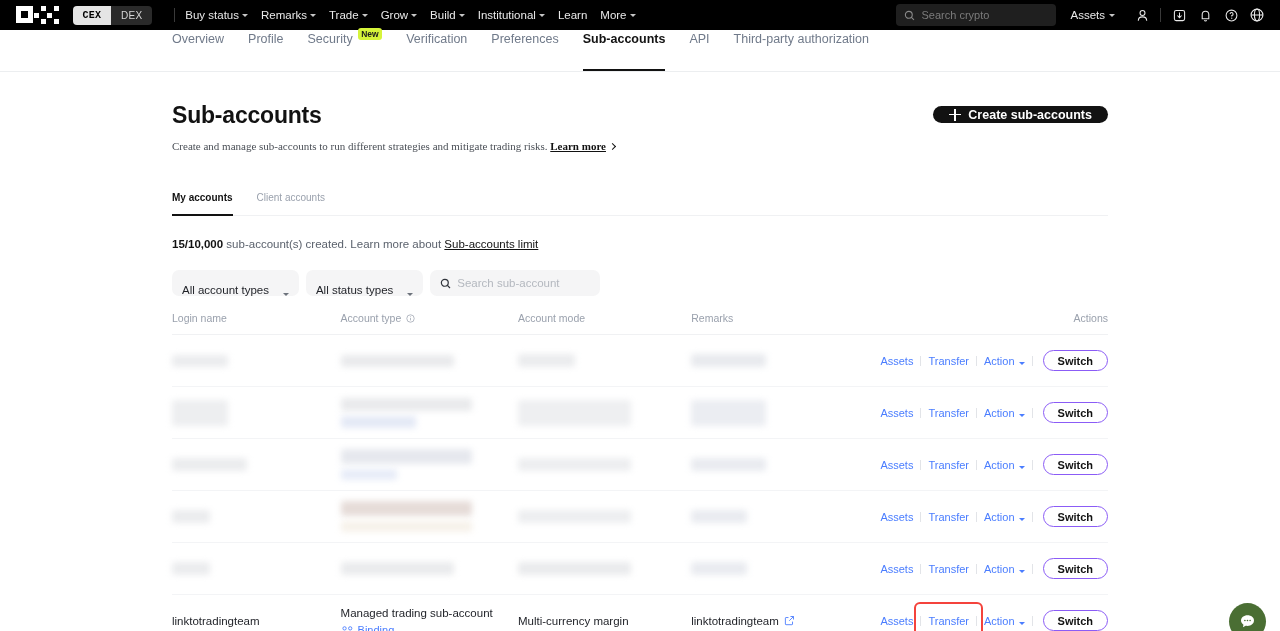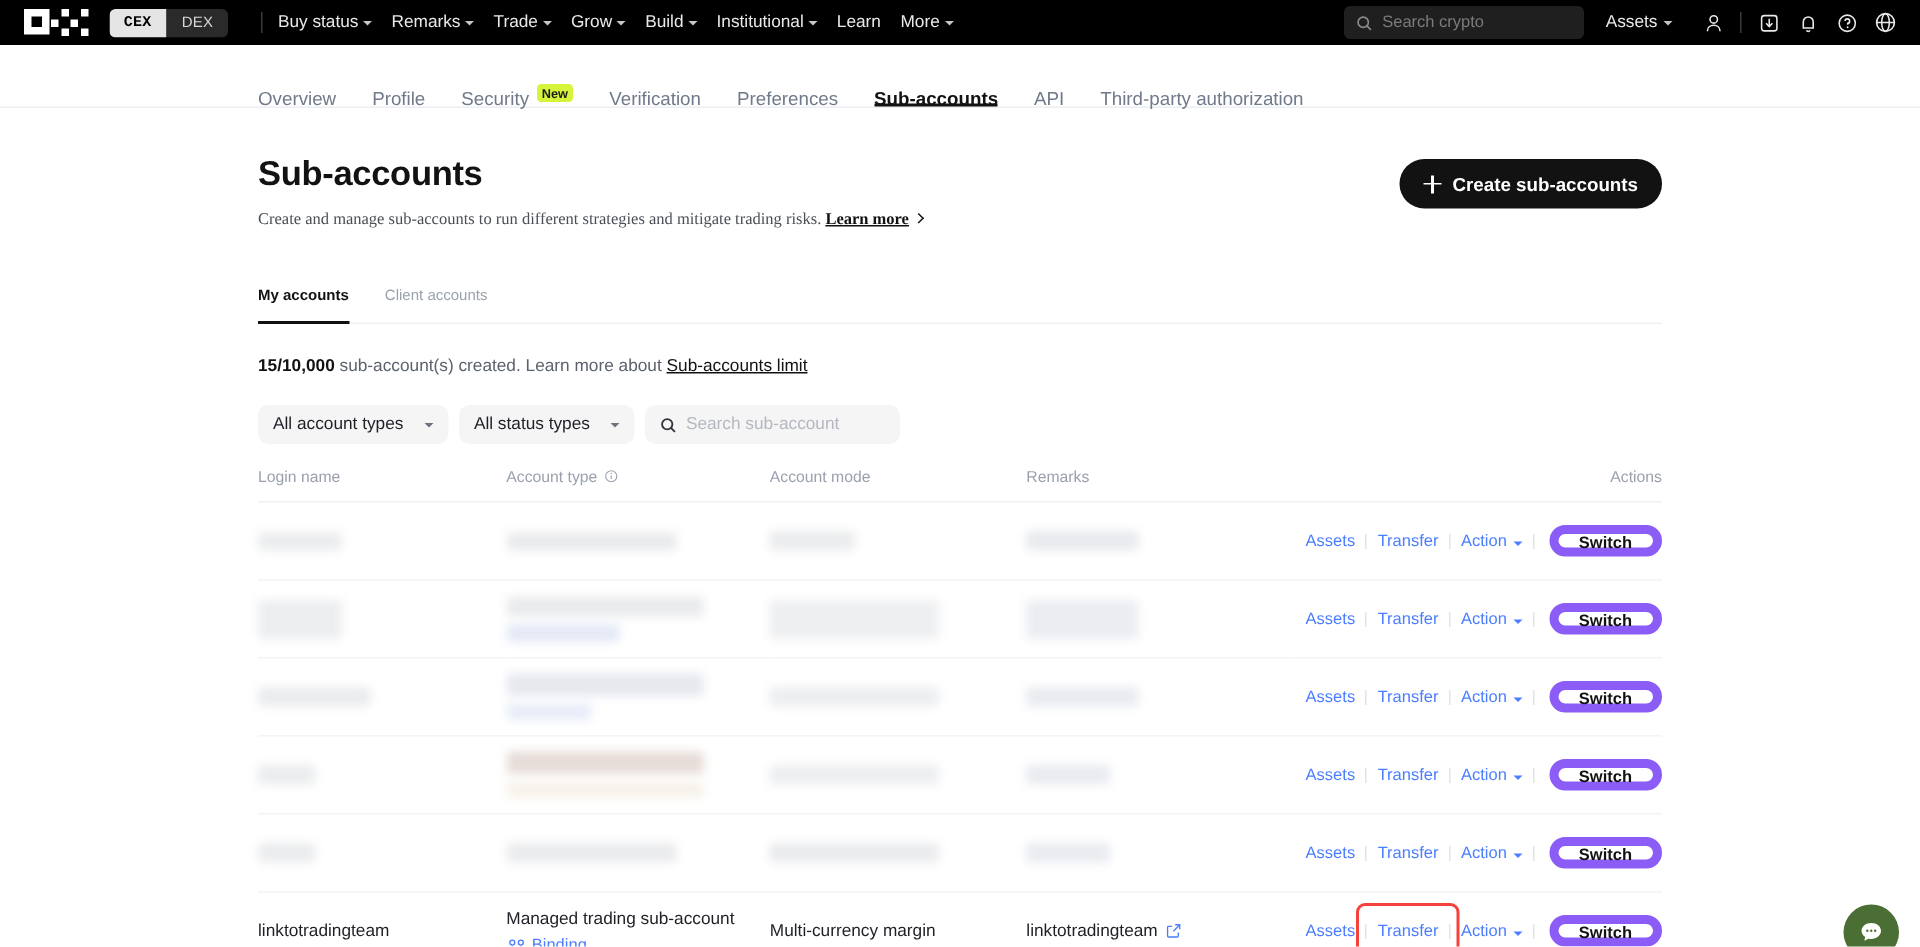--- a/index.html
+++ b/index.html
@@ -67,23 +67,23 @@
   }
   .icon-sep { width:1px; height:14px; background:#3a3a3a; margin:0 5px; }
 
   
   .tabsbar {
     height: 42px; border-bottom: 1px solid #eceef0;
     display: flex; align-items: stretch; padding: 0 172px;
     font-size: 12.5px;
   }
   .tab {
-    display: flex; align-items: center; gap: 5px;
+    display: flex; align-items: flex-start; gap: 5px;
     margin-right: 24px; color: #707a8a; cursor: pointer;
-    position: relative; padding-top: 2px; margin-top: 29px;
+    position: relative; padding-top: 2px;
   }
   .tab.active { color: #121212; font-weight: 700; }
   .tab.active::after {
     content: ""; position: absolute; left: 0; right: 0; bottom: 0;
     height: 2px; background: #121212;
   }
   .newbadge {
     background: #d6f43a; color: #1b1b1b; font-size: 8.5px; font-weight: 700;
     border-radius: 3px; padding: 1.5px 3.5px; line-height: 1;
     position: relative; top: -4px;
@@ -104,21 +104,21 @@
     color: #121212; text-decoration: underline; font-weight: 600;
     cursor: pointer;
   }
   .chev-r {
     display: inline-block; width: 5px; height: 5px; margin-left: 4px;
     border-right: 1.3px solid #121212; border-top: 1.3px solid #121212;
     transform: rotate(45deg); position: relative; top: -1px;
   }
   .create-btn {
     background: #121212; color: #fff; border: none; border-radius: 18px;
-    height: 33px; padding: 0 16px; font-size: 12.5px; font-weight: 600;
+    height: 17px; padding: 0 16px; font-size: 12.5px; font-weight: 600;
     display: flex; align-items: center; gap: 7px; cursor: pointer;
     font-family: "Liberation Sans", sans-serif; margin-top: 4px;
   }
   .plus {
     position: relative; width: 12px; height: 12px; display: inline-block;
   }
   .plus::before, .plus::after {
     content: ""; position: absolute; background: #fff;
   }
   .plus::before { left: 0; top: 5px; width: 12px; height: 1.8px; }
@@ -143,21 +143,21 @@
   }
   .limitline b { color: #121212; font-weight: 700; }
   .limitline a {
     color: #121212; text-decoration: underline; cursor: pointer;
   }
 
   
   .filters { display: flex; gap: 7px; margin-top: 20px; }
   .fpill {
     height: 26px; background: #f5f5f6; border-radius: 7px;
-    display: flex; align-items: center; gap: 14px; padding: 0 10px;
+    display: flex; align-items: flex-end; gap: 14px; padding: 0 10px;
     font-size: 11.5px; color: #1e2026; cursor: pointer;
   }
   .fpill .caret { border-top-color: #555c66; }
   .searchpill {
     height: 26px; background: #f5f5f6; border-radius: 7px; width: 170px;
     display: flex; align-items: center; gap: 6px; padding: 0 10px;
     font-size: 11.5px; color: #b4b8bf; cursor: text;
   }
 
   
@@ -187,21 +187,21 @@
     gap: 0; font-size: 11px;
   }
   .alink { color: #4a7dff; cursor: pointer; padding: 0 7px; white-space: nowrap; }
   .adiv { width: 1px; height: 10px; background: #e2e4e8; }
   .acaret {
     width: 0; height: 0; border-left: 3.2px solid transparent;
     border-right: 3.2px solid transparent; border-top: 3.8px solid #4a7dff;
     margin-left: 4px; display: inline-block;
   }
   .switch-btn {
-    border: 6px solid #8b5cf6; background: #fff; border-radius: 13px;
+    border: 1px solid #8b5cf6; background: #fff; border-radius: 13px;
     height: 21px; padding: 0 14px; font-size: 11px; font-weight: 600;
     color: #121212; cursor: pointer; margin-left: 10px;
     font-family: "Liberation Sans", sans-serif;
   }
   .hl-wrap { position: relative; display: inline-flex; }
   .hl-wrap::after {
     content: ""; position: absolute; left: -7px; right: -7px;
     top: -13px; bottom: -13px; border: 2.5px solid #f4433c;
     border-radius: 6px; pointer-events: none;
   }

